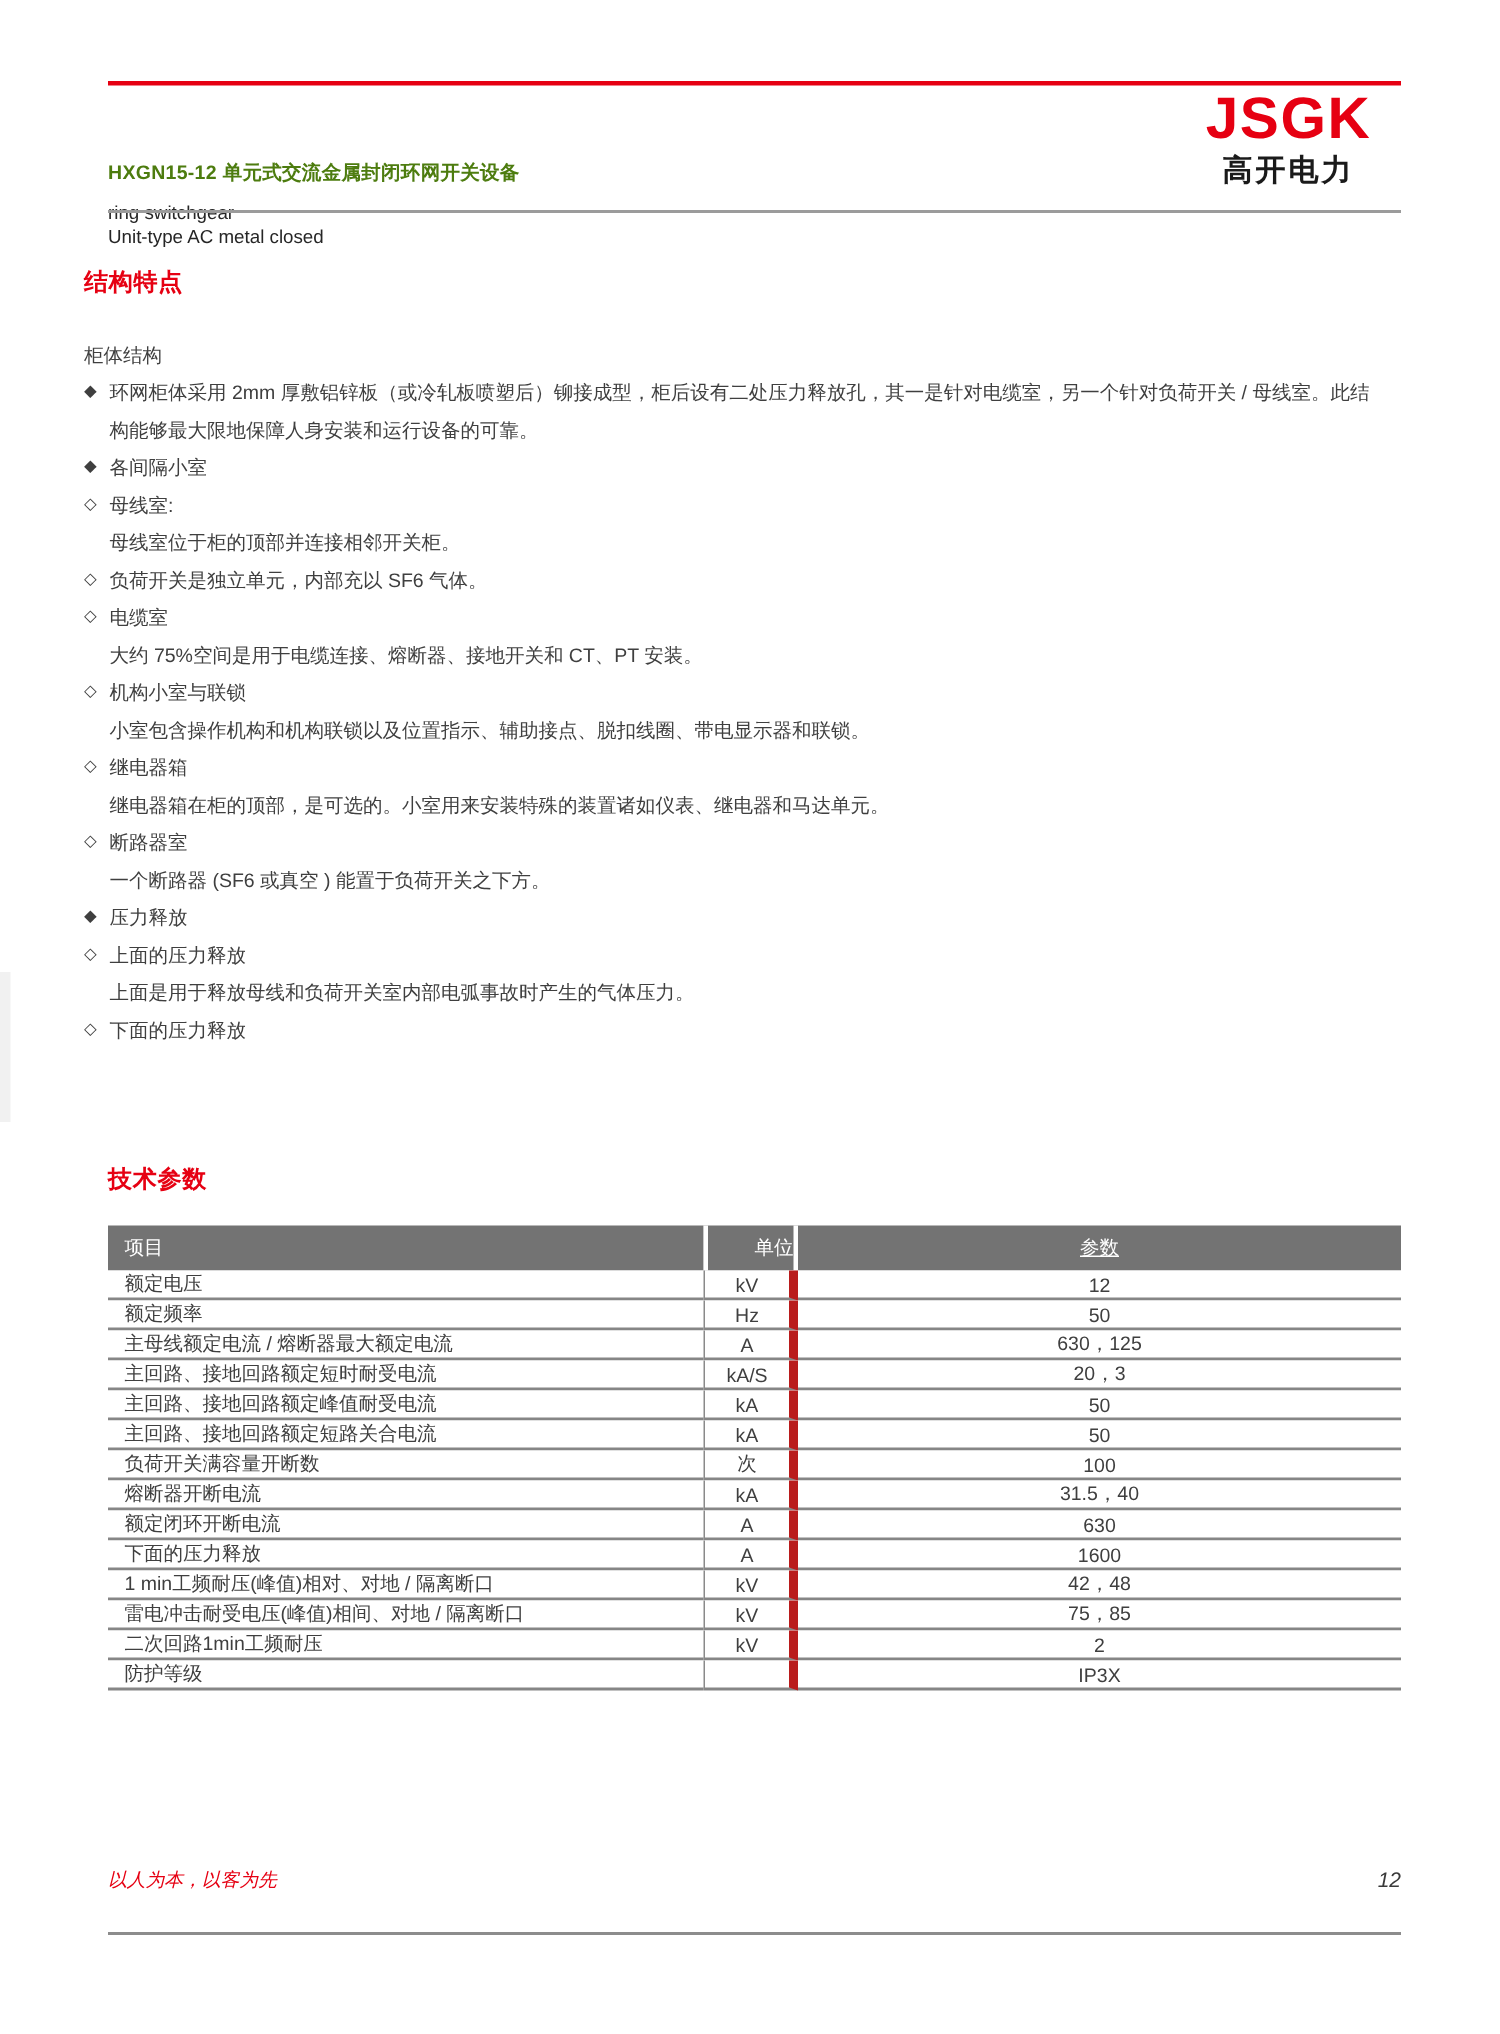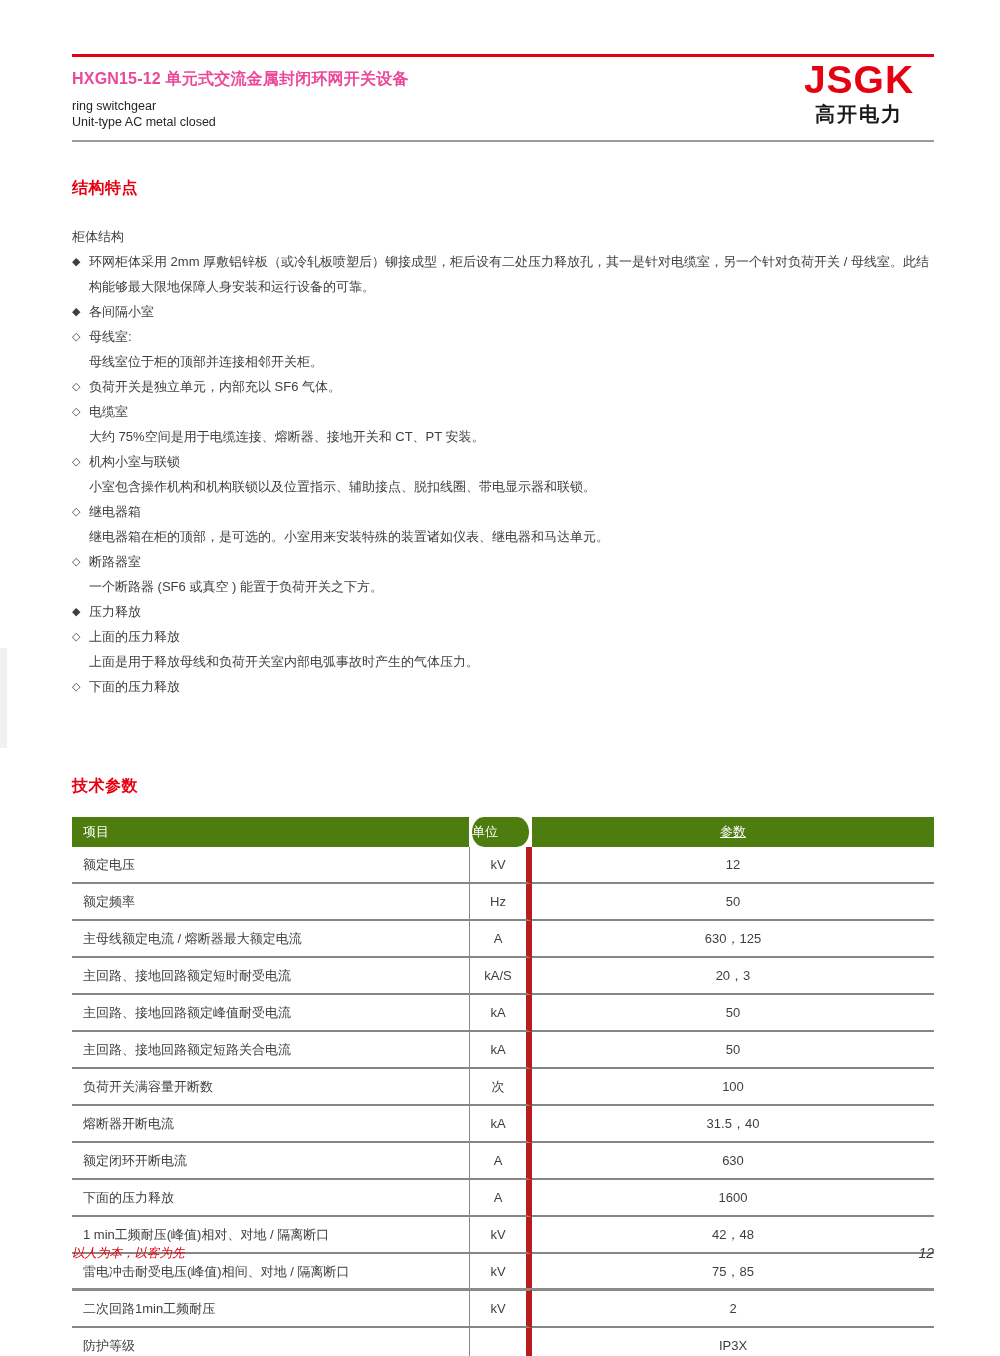--- a/index.html
+++ b/index.html
@@ -30,25 +30,26 @@
   }
   .doc-header {
     position: absolute;
     left: 72px; top: 64px;
     width: 862px;
     display: flex;
     justify-content: space-between;
     align-items: flex-start;
   }
   .doc-title {
-    font-size: 16px;
+    font-size: 13px;
     font-weight: bold;
-    color: #ec4899;
+    color: #4d7c0f;
     letter-spacing: 0.2px;
     line-height: 30px;
+    margin-top: 36px;
   }
   .doc-subtitle {
     font-size: 12.5px;
     color: #262626;
     line-height: 16px;
     margin-top: 4px;
   }
   .logo-block {
     text-align: center;
     margin-top: -4px;
@@ -75,21 +76,21 @@
     left: 72px; top: 140px;
     width: 862px; height: 2px;
     background: #9b9b9b;
   }
   .section-heading {
     font-size: 16px;
     font-weight: bold;
     color: #e60012;
     letter-spacing: 0.5px;
   }
-  .features { position: absolute; left: 72px; top: 178px; width: 862px; }
+  .features { position: absolute; left: 56px; top: 178px; width: 862px; }
   .feature-list { margin-top: 25px; }
   .feature-item {
     display: flex;
     font-size: 13px;
     line-height: 25px;
     color: #3f3f3f;
   }
   .feature-item .bullet {
     flex: none;
     width: 17px;
@@ -104,38 +105,37 @@
     margin-top: 20px;
     width: 862px;
     border-collapse: separate;
     border-spacing: 0;
     table-layout: fixed;
   }
   .param-table col.c-item  { width: 397px; }
   .param-table col.c-unit  { width: 63px; }
   .param-table col.c-value { width: 402px; }
   .param-table th {
-    background: #4d7c0f;
+    background: #737373;
     color: #ffffff;
     font-weight: normal;
     font-size: 13px;
     height: 30px;
   }
   .param-table th.col-item { text-align: left; padding-left: 11px; }
   .param-table th.col-unit {
-    text-align: left;
+    text-align: right;
     border-left: 3px solid #ffffff;
     border-right: 3px solid #ffffff;
-    border-radius: 15px;
   }
   .param-table th.col-value { text-align: center; text-decoration: underline; }
   .param-table td {
     font-size: 13px;
     color: #3f3f3f;
-    height: 37px;
+    height: 20px;
     border-bottom: 2px solid #868686;
     background: #ffffff;
   }
   .param-table td.col-item { text-align: left; padding-left: 11px; }
   .param-table td.col-unit {
     text-align: center;
     border-left: 1px solid #8a8a8a;
     border-right: 6px solid #b91c1c;
   }
   .param-table td.col-value { text-align: center; }

